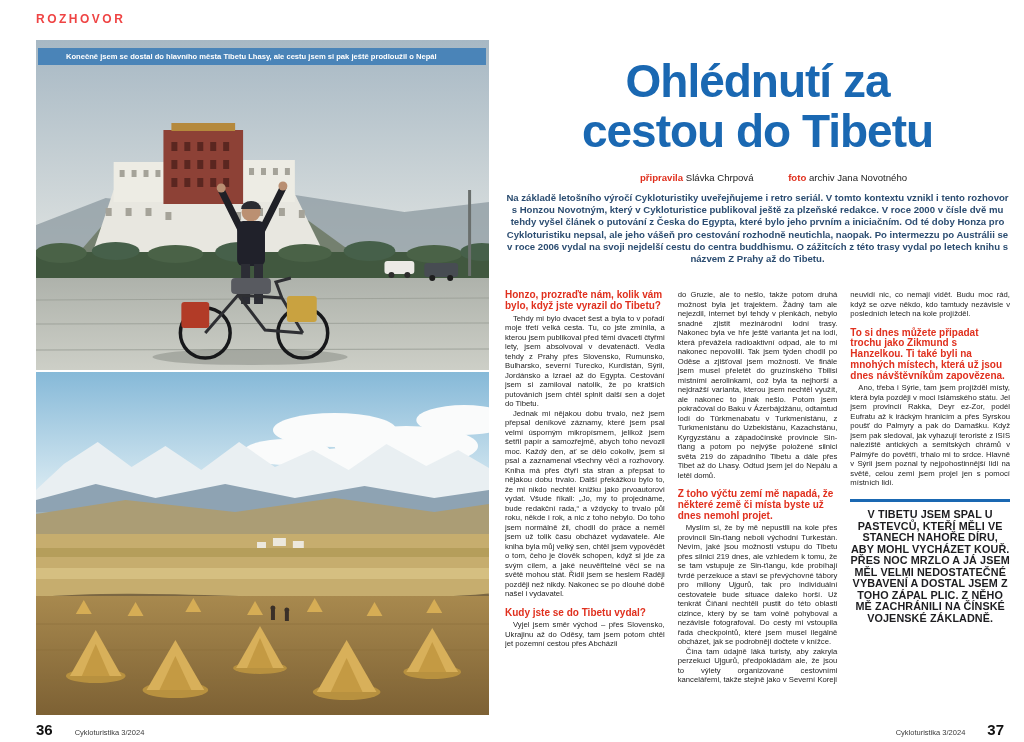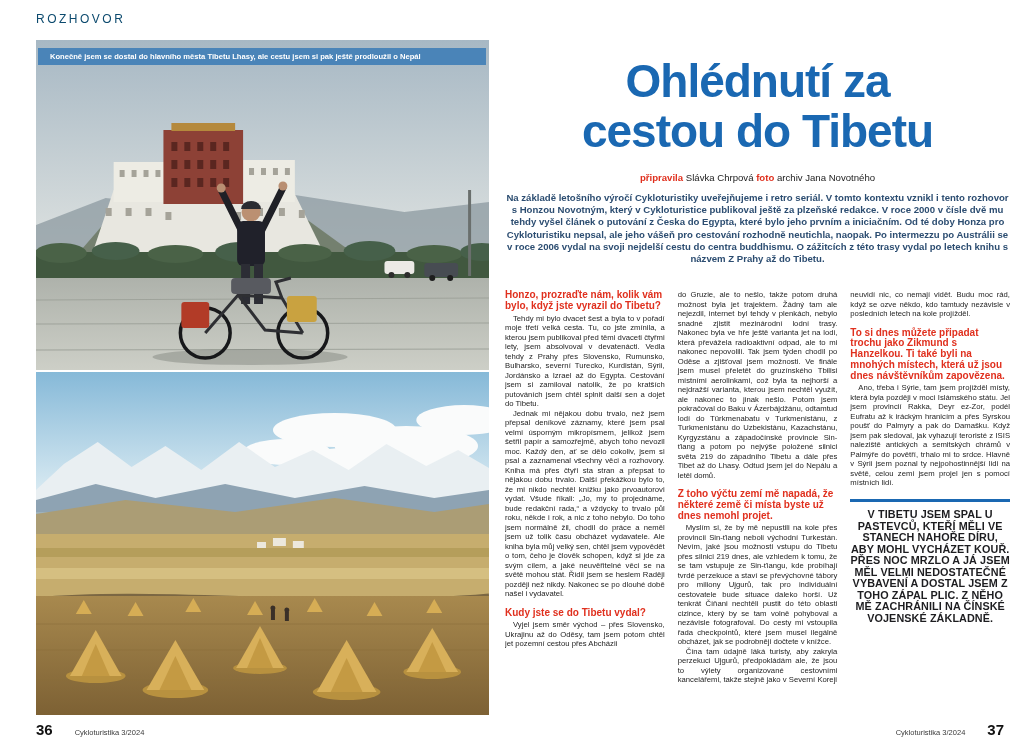--- a/index.html
+++ b/index.html
@@ -1,40 +1,40 @@
 <!DOCTYPE html>
 <html lang="cs"><head>
 <meta charset="utf-8">
 <style>
   html,body{margin:0;padding:0;background:#e9e9e9;}
   .spread{position:relative;width:1024px;height:742px;background:#ffffff;overflow:hidden;
           font-family:"Liberation Sans",sans-serif;color:#1c1c1c;margin:0 auto;}
 
   
-  .kicker{position:absolute;left:36px;top:12px;font-size:12px;font-weight:normal;
-          letter-spacing:2.5px;color:#0c4a6e;}
+  .kicker{position:absolute;left:36px;top:12px;font-size:12px;font-weight:bold;
+          letter-spacing:2.5px;color:#ef4444;}
 
   
   .photo{position:absolute;left:36px;width:453px;overflow:hidden;background:#9db2bd;}
   .photo1{top:40px;height:330px;}
   .photo2{top:372px;height:343px;}
   .photo svg{display:block;width:100%;height:100%;}
   .caption-bar{position:absolute;left:2px;right:3px;height:17px;background:#4a84b8;
                color:#ffffff;font-size:7.6px;font-weight:bold;line-height:17px;
-               padding-left:12px;box-sizing:border-box;white-space:nowrap;overflow:hidden;}
+               padding-left:28px;box-sizing:border-box;white-space:nowrap;overflow:hidden;}
   .photo1 .caption-bar{top:8px;}
   .photo2 .caption-bar{top:3px;}
 
   
   .rightpage{position:absolute;left:505px;top:0;width:505px;height:742px;}
   .title{position:absolute;left:0;top:56px;width:505px;margin:0;text-align:center;
          font-size:46px;line-height:50px;font-weight:bold;color:#1a68b2;letter-spacing:-1px;}
   .title span{display:block;}
   .byline{position:absolute;left:0;top:172px;width:505px;text-align:center;font-size:9.6px;color:#1c1c1c;}
-  .byline .red{color:#e0301e;font-weight:bold;}
+  .byline .red{color:#e0301e;font-weight:bold;margin-left:32px;}
   .intro{position:absolute;left:0;top:192px;width:505px;margin:0;text-align:center;
          font-size:9.6px;line-height:12.2px;font-weight:bold;color:#2c4d71;}
 
   
   .cols{position:absolute;left:0;top:290px;width:505px;height:430px;display:flex;gap:13px;overflow:hidden;}
   .col{flex:1;min-width:0;}
   .subhead{margin:9px 0 2px 0;font-size:10px;line-height:10.8px;font-weight:bold;color:#e0301e;}
   .subhead.first{margin-top:0;}
   .para{margin:0;font-size:7.7px;line-height:9.5px;text-align:justify;color:#1d1d1d;}
   .para.indent{text-indent:8px;}

